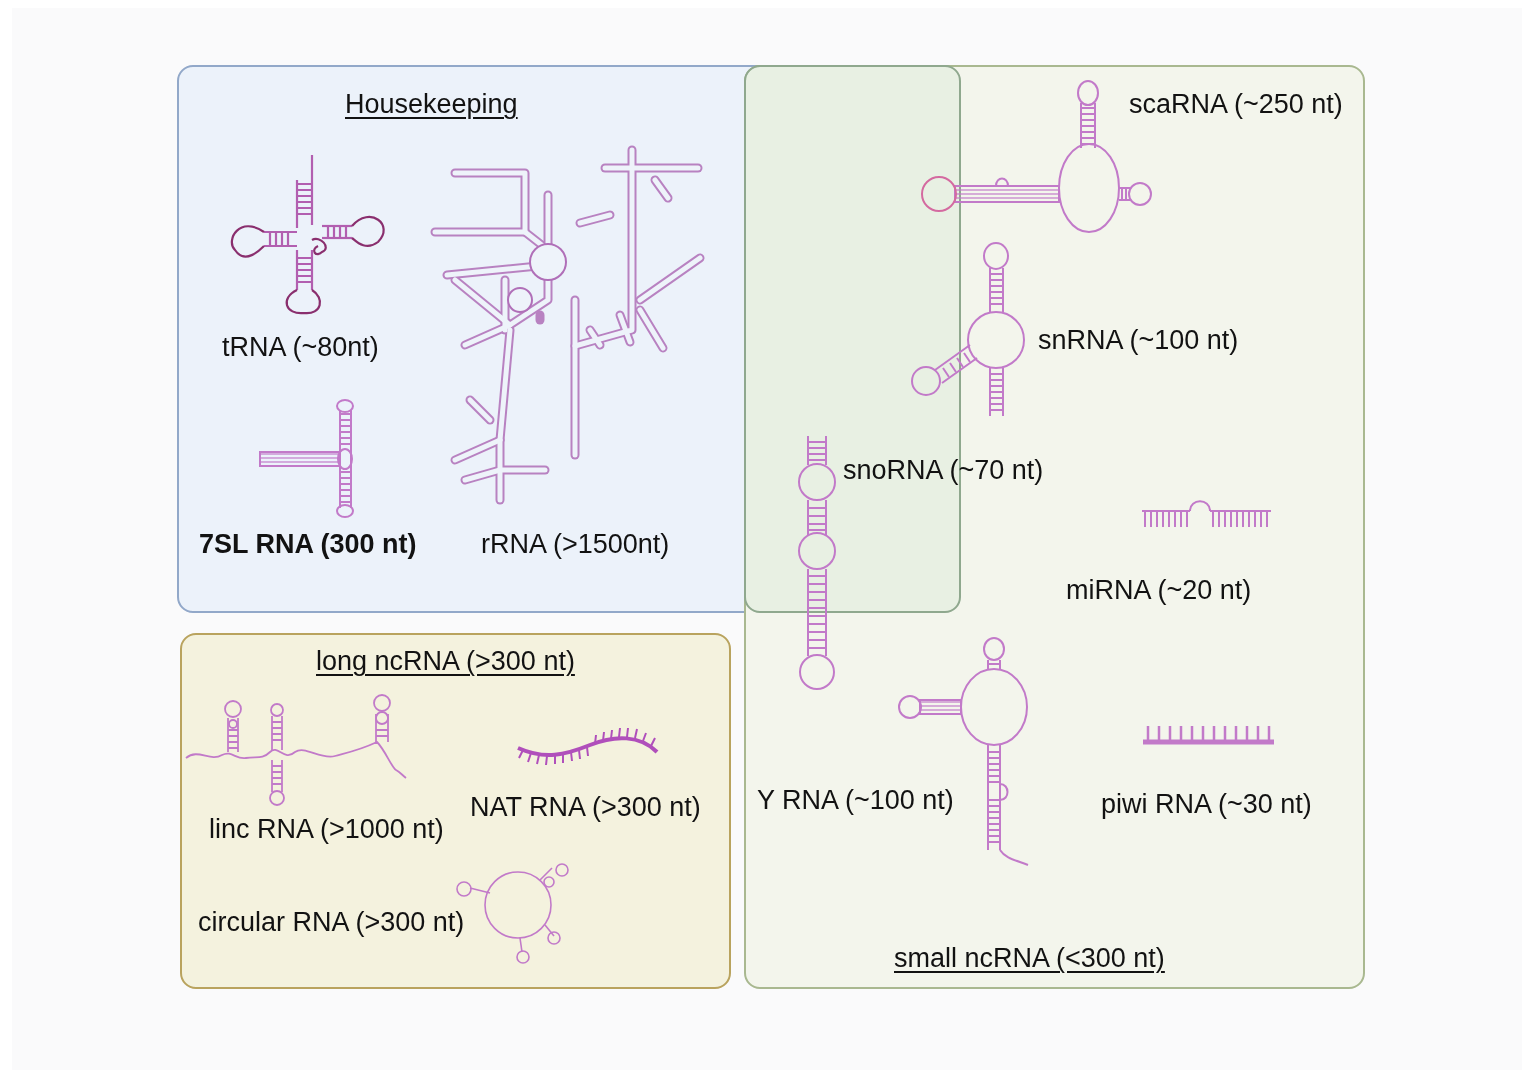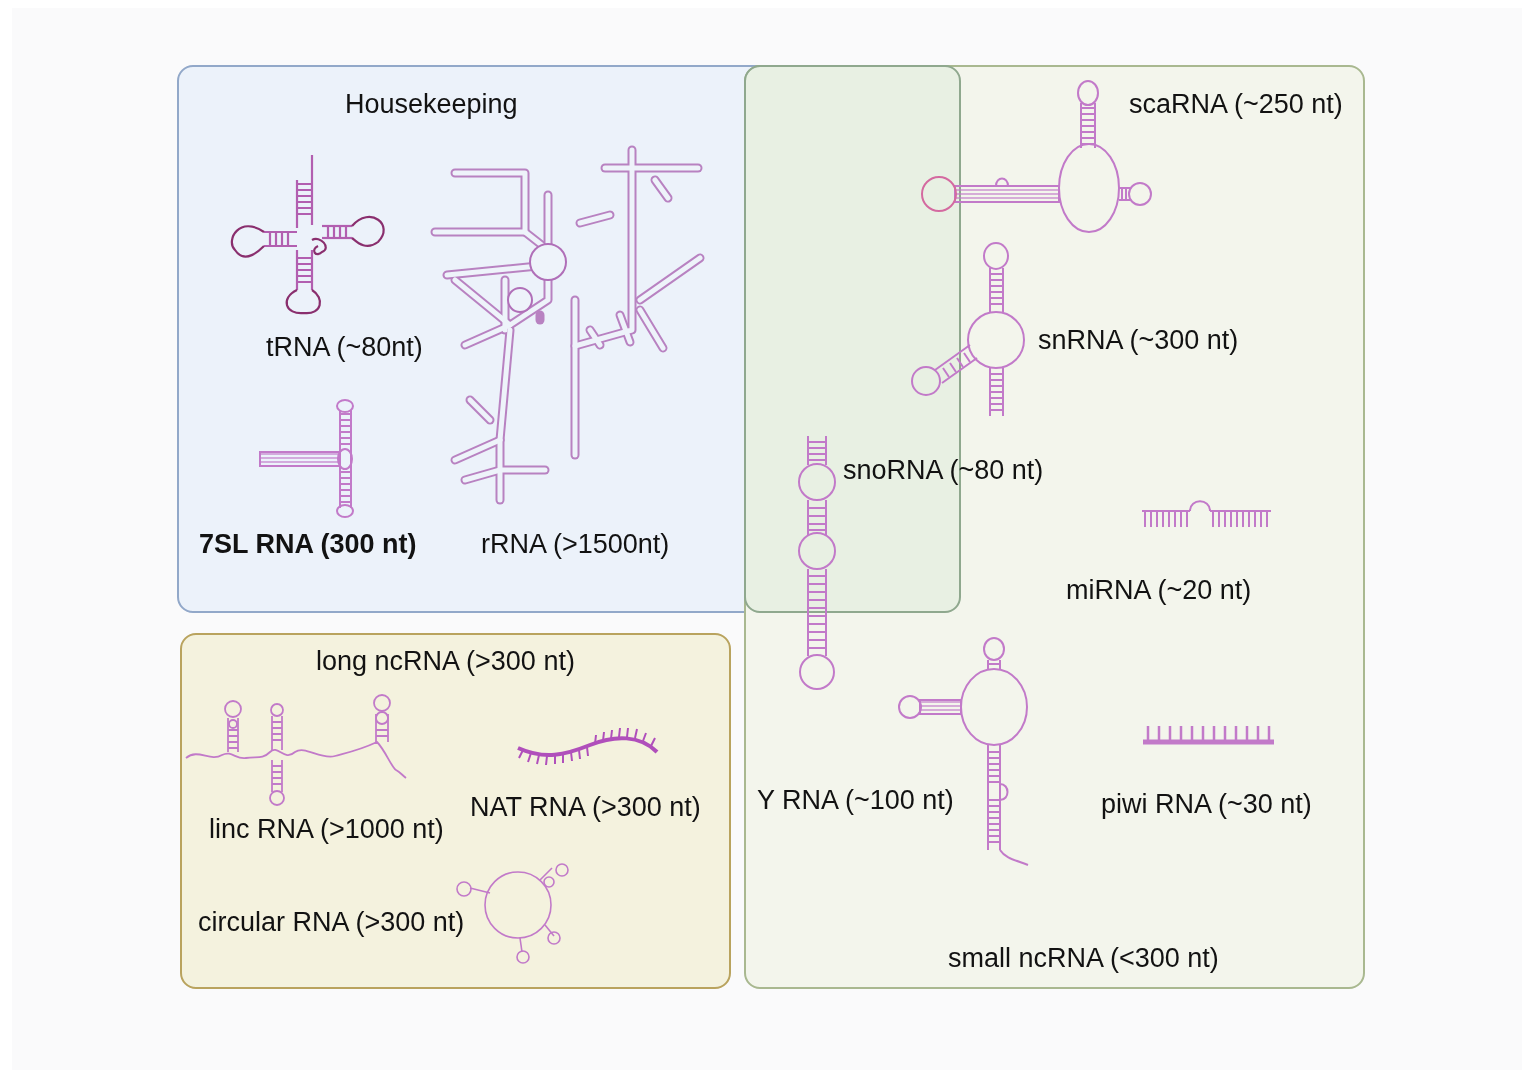--- a/index.html
+++ b/index.html
@@ -6,21 +6,21 @@
   body { width:1533px; height:1080px; background:#ffffff; position:relative; overflow:hidden;
          font-family:"Liberation Sans", "DejaVu Sans", sans-serif; color:#111; }
   .canvas { position:absolute; left:12px; top:8px; width:1510px; height:1062px; background:#fafafb; }
   .box { position:absolute; border-radius:16px; box-sizing:border-box; }
   .box-house { left:177px; top:65px; width:784px; height:548px; background:#ecf2fa; border:2.5px solid #92a8c9; }
   .box-long  { left:180px; top:633px; width:551px; height:356px; background:#f4f2de; border:2.5px solid #b9a35e; }
   .box-small { left:744px; top:65px; width:621px; height:924px; background:#f3f5ec; border:2.5px solid #a9b890; }
   .box-overlap { left:744px; top:65px; width:217px; height:548px; background:rgba(222,235,220,0.55);
                  border:2.5px solid #8fa88e; border-radius:16px; box-sizing:border-box; position:absolute; }
   .lbl { position:absolute; font-size:27px; line-height:1; white-space:nowrap; color:#121212; }
-  .title { text-underline-offset:4px; text-decoration-thickness:2px; }
+  .title { text-decoration:underline; text-underline-offset:4px; text-decoration-thickness:2px; }
   svg.art { position:absolute; left:0; top:0; width:1533px; height:1080px; overflow:visible; }
   svg.art * { vector-effect:non-scaling-stroke; }
 </style>
 </head>
 <body>
 
 <div class="canvas"></div>
 
 <div class="box box-house"></div>
 <div class="box box-long"></div>
@@ -229,28 +229,28 @@
     <circle cx="562" cy="870" r="6"></circle>
     <path d="M545 925 L554 936"></path>
     <circle cx="554" cy="938" r="6"></circle>
     <path d="M520 938 L522 952"></path>
     <circle cx="523" cy="957" r="6"></circle>
   </g>
 </svg>
 
 <div class="lbl title" style="left:345px; top:91px;">Housekeeping</div>
 <div class="lbl title" style="left:316px; top:648px;">long ncRNA (&gt;300 nt)</div>
-<div class="lbl title" style="left:948px; top:945px;">small ncRNA (&lt;300 nt)</div>
-
-<div class="lbl" style="left:222px; top:334px;margin-left:44px;">tRNA (~80nt)</div>
+<div class="lbl title" style="left:894px; top:945px;">small ncRNA (&lt;300 nt)</div>
+
+<div class="lbl" style="left:222px; top:334px;">tRNA (~80nt)</div>
 <div class="lbl" style="left:199px; top:531px;font-weight:bold;">7SL RNA (300 nt)</div>
 <div class="lbl" style="left:470px; top:531px;margin-left:11px;">rRNA (&gt;1500nt)</div>
 
 <div class="lbl" style="left:209px; top:816px;">linc RNA (&gt;1000 nt)</div>
 <div class="lbl" style="left:470px; top:794px;">NAT RNA (&gt;300 nt)</div>
 <div class="lbl" style="left:190px; top:909px;margin-left:8px;">circular RNA (&gt;300 nt)</div>
 
 <div class="lbl" style="left:1129px; top:91px;">scaRNA (~250 nt)</div>
-<div class="lbl" style="left:1038px; top:327px;">snRNA (~300 nt)</div>
-<div class="lbl" style="left:843px; top:457px;">snoRNA (~80 nt)</div>
+<div class="lbl" style="left:1038px; top:327px;">snRNA (~100 nt)</div>
+<div class="lbl" style="left:843px; top:457px;">snoRNA (~70 nt)</div>
 <div class="lbl" style="left:1066px; top:577px;text-align:center;">miRNA (~20 nt)</div>
 <div class="lbl" style="left:757px; top:787px;">Y RNA (~100 nt)</div>
 <div class="lbl" style="left:1089px; top:791px;margin-left:12px;">piwi RNA (~30 nt)</div>
 
 </body></html>

